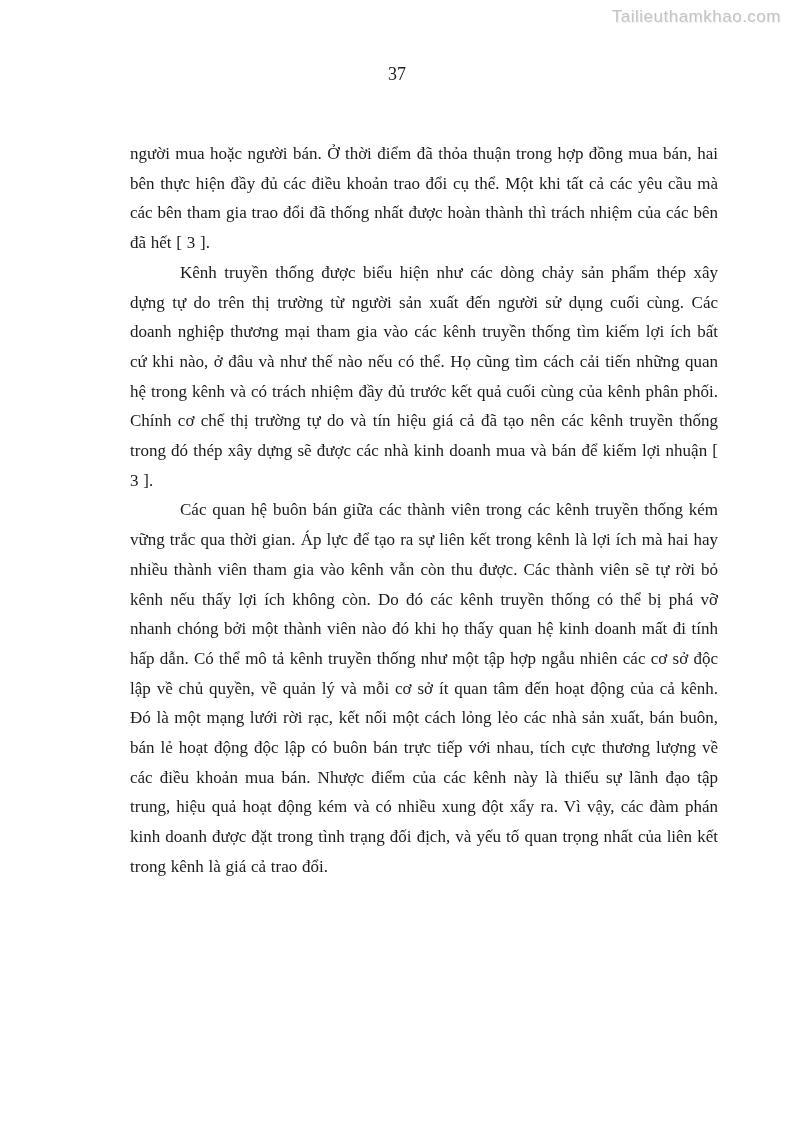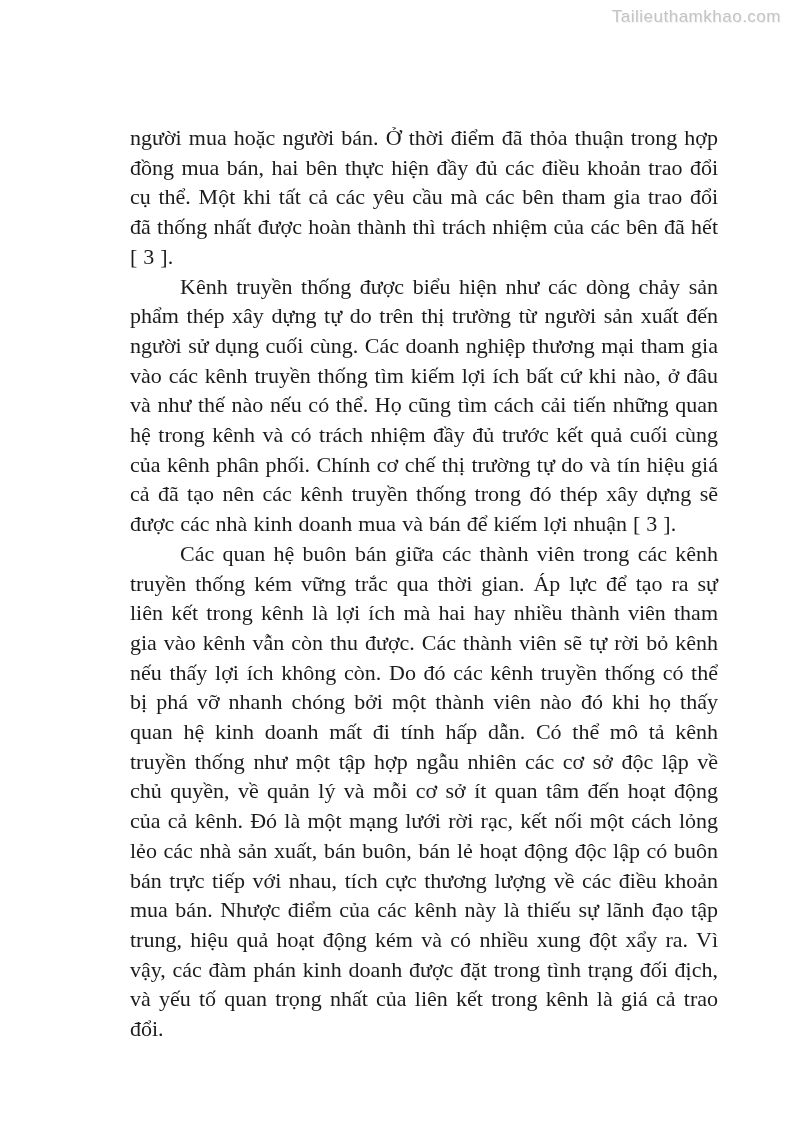--- a/index.html
+++ b/index.html
@@ -31,24 +31,24 @@
     position: absolute;
     top: 64px;
     left: 0;
     width: 100%;
     text-align: center;
     font-size: 18px;
     color: #1b1b1b;
   }
   .body-text {
     position: absolute;
-    top: 123px;
+    top: 139px;
     left: 130px;
     width: 588px;
-    font-size: 22px;
+    font-size: 17px;
     line-height: 29.7px;
     text-align: justify;
     word-spacing: 0.5px;
   }
   .body-text p {
     margin: 0;
     padding: 0;
   }
   .para-indent {
     text-indent: 50px;
@@ -58,20 +58,21 @@
     text-indent: 0;
   }
 </style>
 </head>
 <body>
 
 <div class="page">
 
   <div class="watermark">Tailieuthamkhao.com</div>
 
+  <div class="page-number">37</div>
 
   <div class="body-text">
     <p class="para-plain">người mua hoặc người bán. Ở thời điểm đã thỏa thuận trong hợp đồng mua bán, hai bên thực hiện đầy đủ các điều khoản trao đổi cụ thể. Một khi tất cả các yêu cầu mà các bên tham gia trao đổi đã thống nhất được hoàn thành thì trách nhiệm của các bên đã hết [ 3 ].</p>
     <p class="para-indent">Kênh truyền thống được biểu hiện như các dòng chảy sản phẩm thép xây dựng tự do trên thị trường từ người sản xuất đến người sử dụng cuối cùng. Các doanh nghiệp thương mại tham gia vào các kênh truyền thống tìm kiếm lợi ích bất cứ khi nào, ở đâu và như thế nào nếu có thể. Họ cũng tìm cách cải tiến những quan hệ trong kênh và có trách nhiệm đầy đủ trước kết quả cuối cùng của kênh phân phối. Chính cơ chế thị trường tự do và tín hiệu giá cả đã tạo nên các kênh truyền thống trong đó thép xây dựng sẽ được các nhà kinh doanh mua và bán để kiếm lợi nhuận [ 3 ].</p>
     <p class="para-indent">Các quan hệ buôn bán giữa các thành viên trong các kênh truyền thống kém vững trắc qua thời gian. Áp lực để tạo ra sự liên kết trong kênh là lợi ích mà hai hay nhiều thành viên tham gia vào kênh vẫn còn thu được. Các thành viên sẽ tự rời bỏ kênh nếu thấy lợi ích không còn. Do đó các kênh truyền thống có thể bị phá vỡ nhanh chóng bởi một thành viên nào đó khi họ thấy quan hệ kinh doanh mất đi tính hấp dẫn. Có thể mô tả kênh truyền thống như một tập hợp ngẫu nhiên các cơ sở độc lập về chủ quyền, về quản lý và mỗi cơ sở ít quan tâm đến hoạt động của cả kênh. Đó là một mạng lưới rời rạc, kết nối một cách lỏng lẻo các nhà sản xuất, bán buôn, bán lẻ hoạt động độc lập có buôn bán trực tiếp với nhau, tích cực thương lượng về các điều khoản mua bán. Nhược điểm của các kênh này là thiếu sự lãnh đạo tập trung, hiệu quả hoạt động kém và có nhiều xung đột xẩy ra. Vì vậy, các đàm phán kinh doanh được đặt trong tình trạng đối địch, và yếu tố quan trọng nhất của liên kết trong kênh là giá cả trao đổi.</p>
   </div>
 
 </div>
 
 </body></html>

